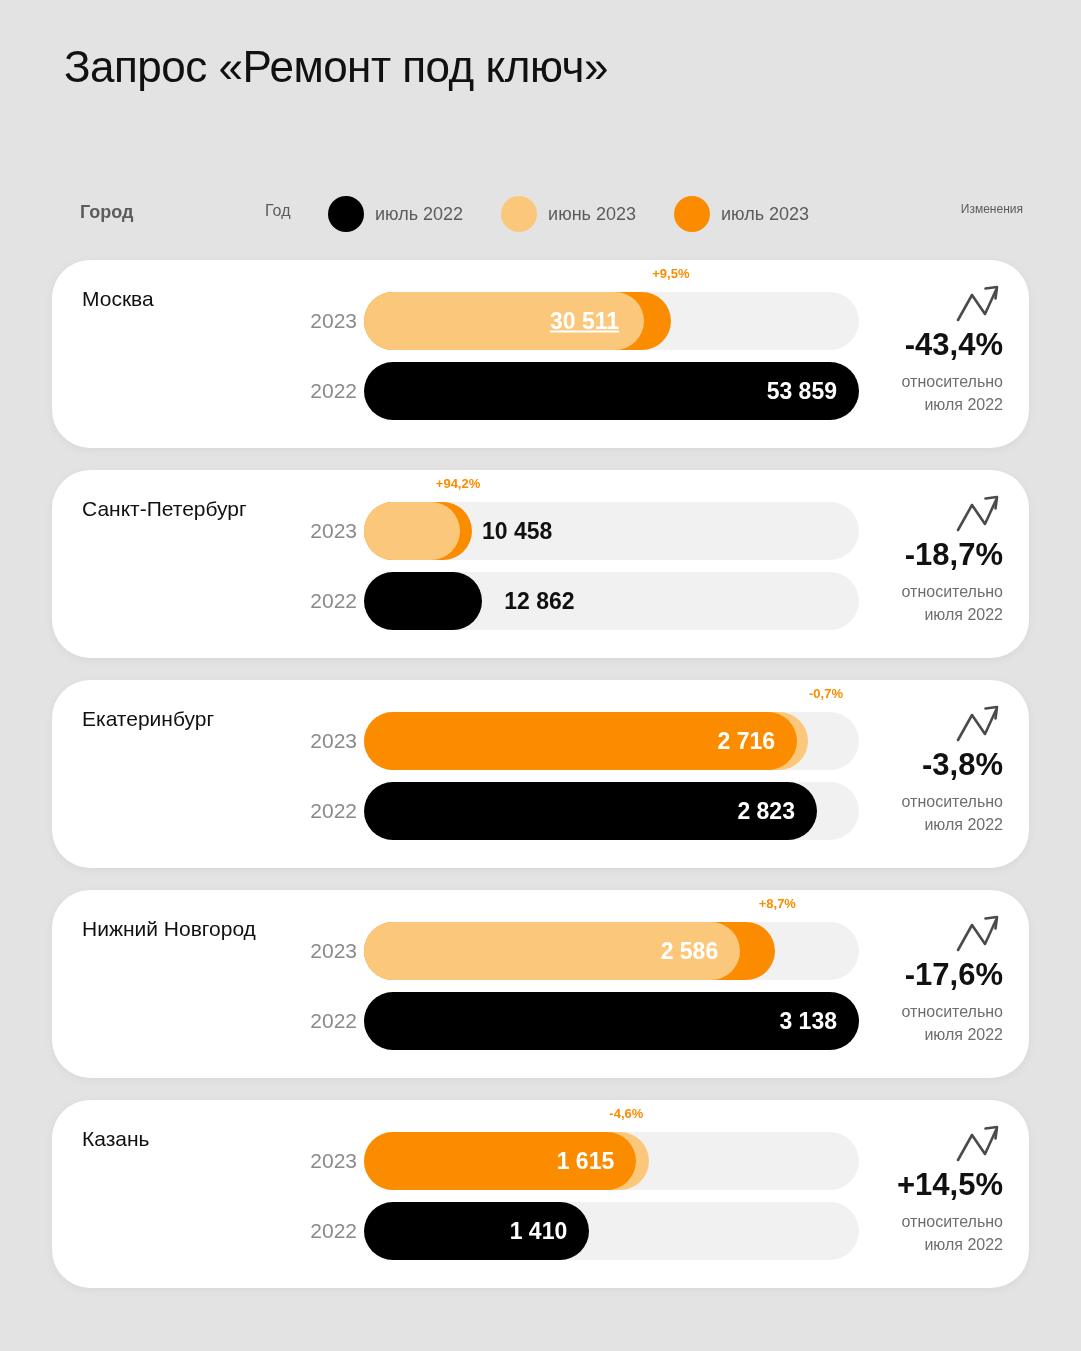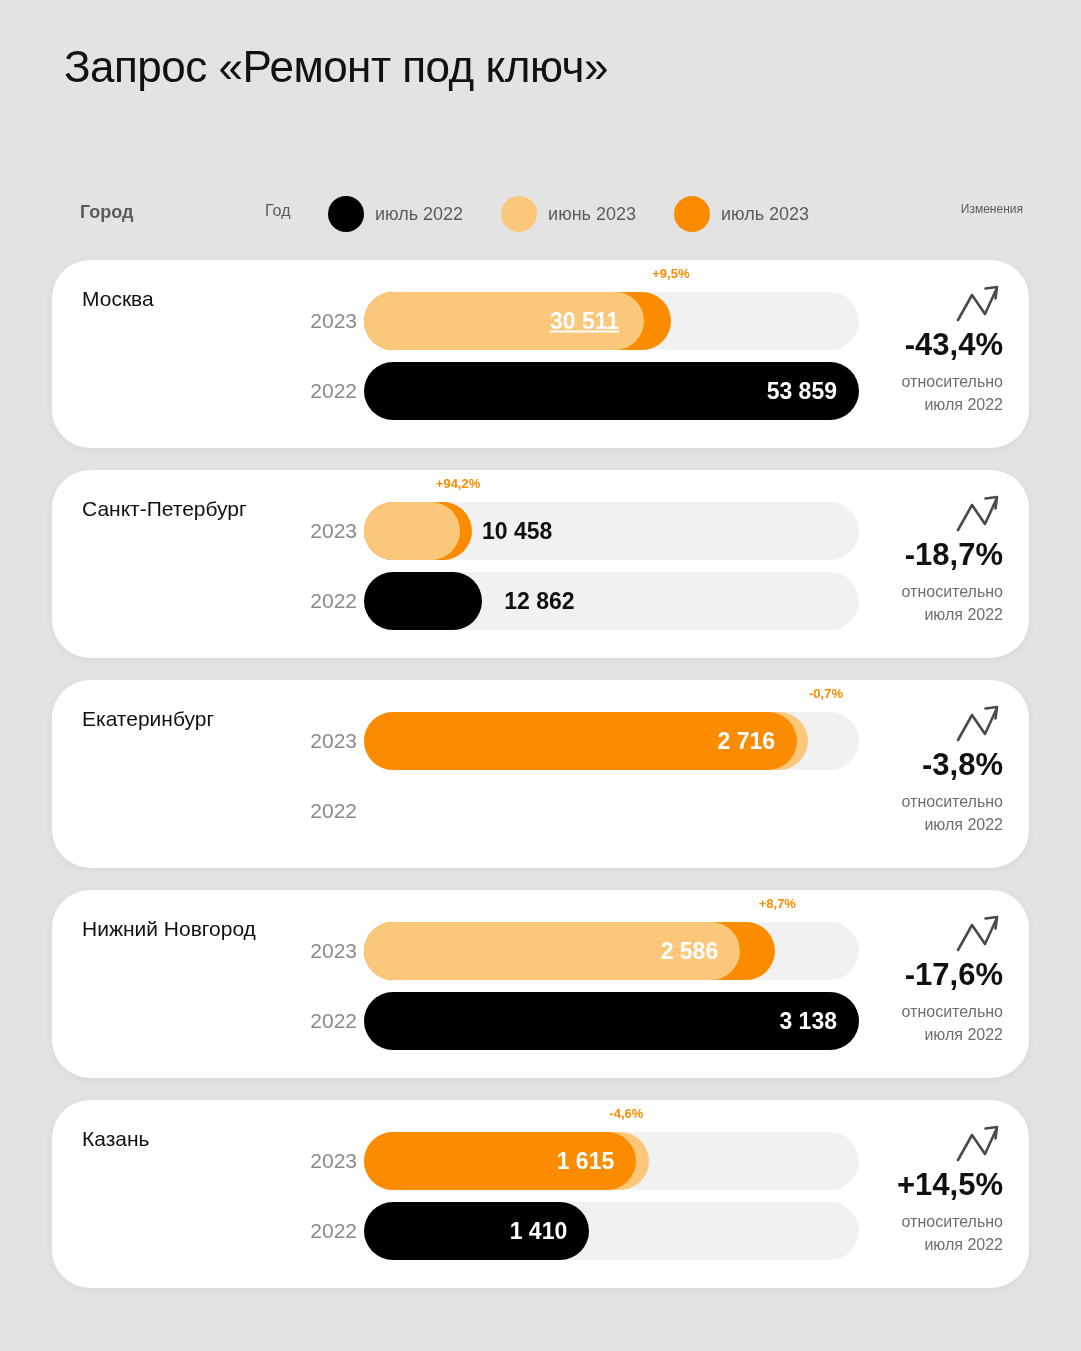--- a/index.html
+++ b/index.html
@@ -302,20 +302,24 @@
           <div class="year-label">2023</div>
           <div class="track">
             <div class="bar bar-back" style="width:443.52px;background:#fbc87b;"></div>
             <div class="bar bar-front" style="width:433.125px;background:#fb8c00;"></div>
             <div class="bar-value inside" style="right:83.875px;">2 716</div>
             <div class="pct-badge" style="left:454px;margin-left:8px;">-0,7%</div>
           </div>
         </div>
         <div class="bar-row">
           <div class="year-label">2022</div>
+          <div class="track">
+            <div class="bar bar-black" style="width:452.925px;"></div>
+            <div class="bar-value inside" style="right:64.07499999999999px;">2 823</div>
+          </div>
         </div>
       </div>
       <div class="change-col">
         <svg class="trend-icon" width="46" height="42" viewBox="0 0 46 42" fill="none" xmlns="http://www.w3.org/2000/svg">
           <path d="M3 38 L17 13 L30 32 L41 8" stroke="#4a4a4a" stroke-width="2.6" stroke-linecap="round" stroke-linejoin="round"></path>
           <path d="M30.5 6.5 L42 5 L40.5 16.5" stroke="#4a4a4a" stroke-width="2.6" stroke-linecap="round" stroke-linejoin="round" fill="none"></path>
         </svg>
         <div class="change-value">-3,8%</div>
         <div class="change-note">относительно<br>июля 2022</div>
       </div>

